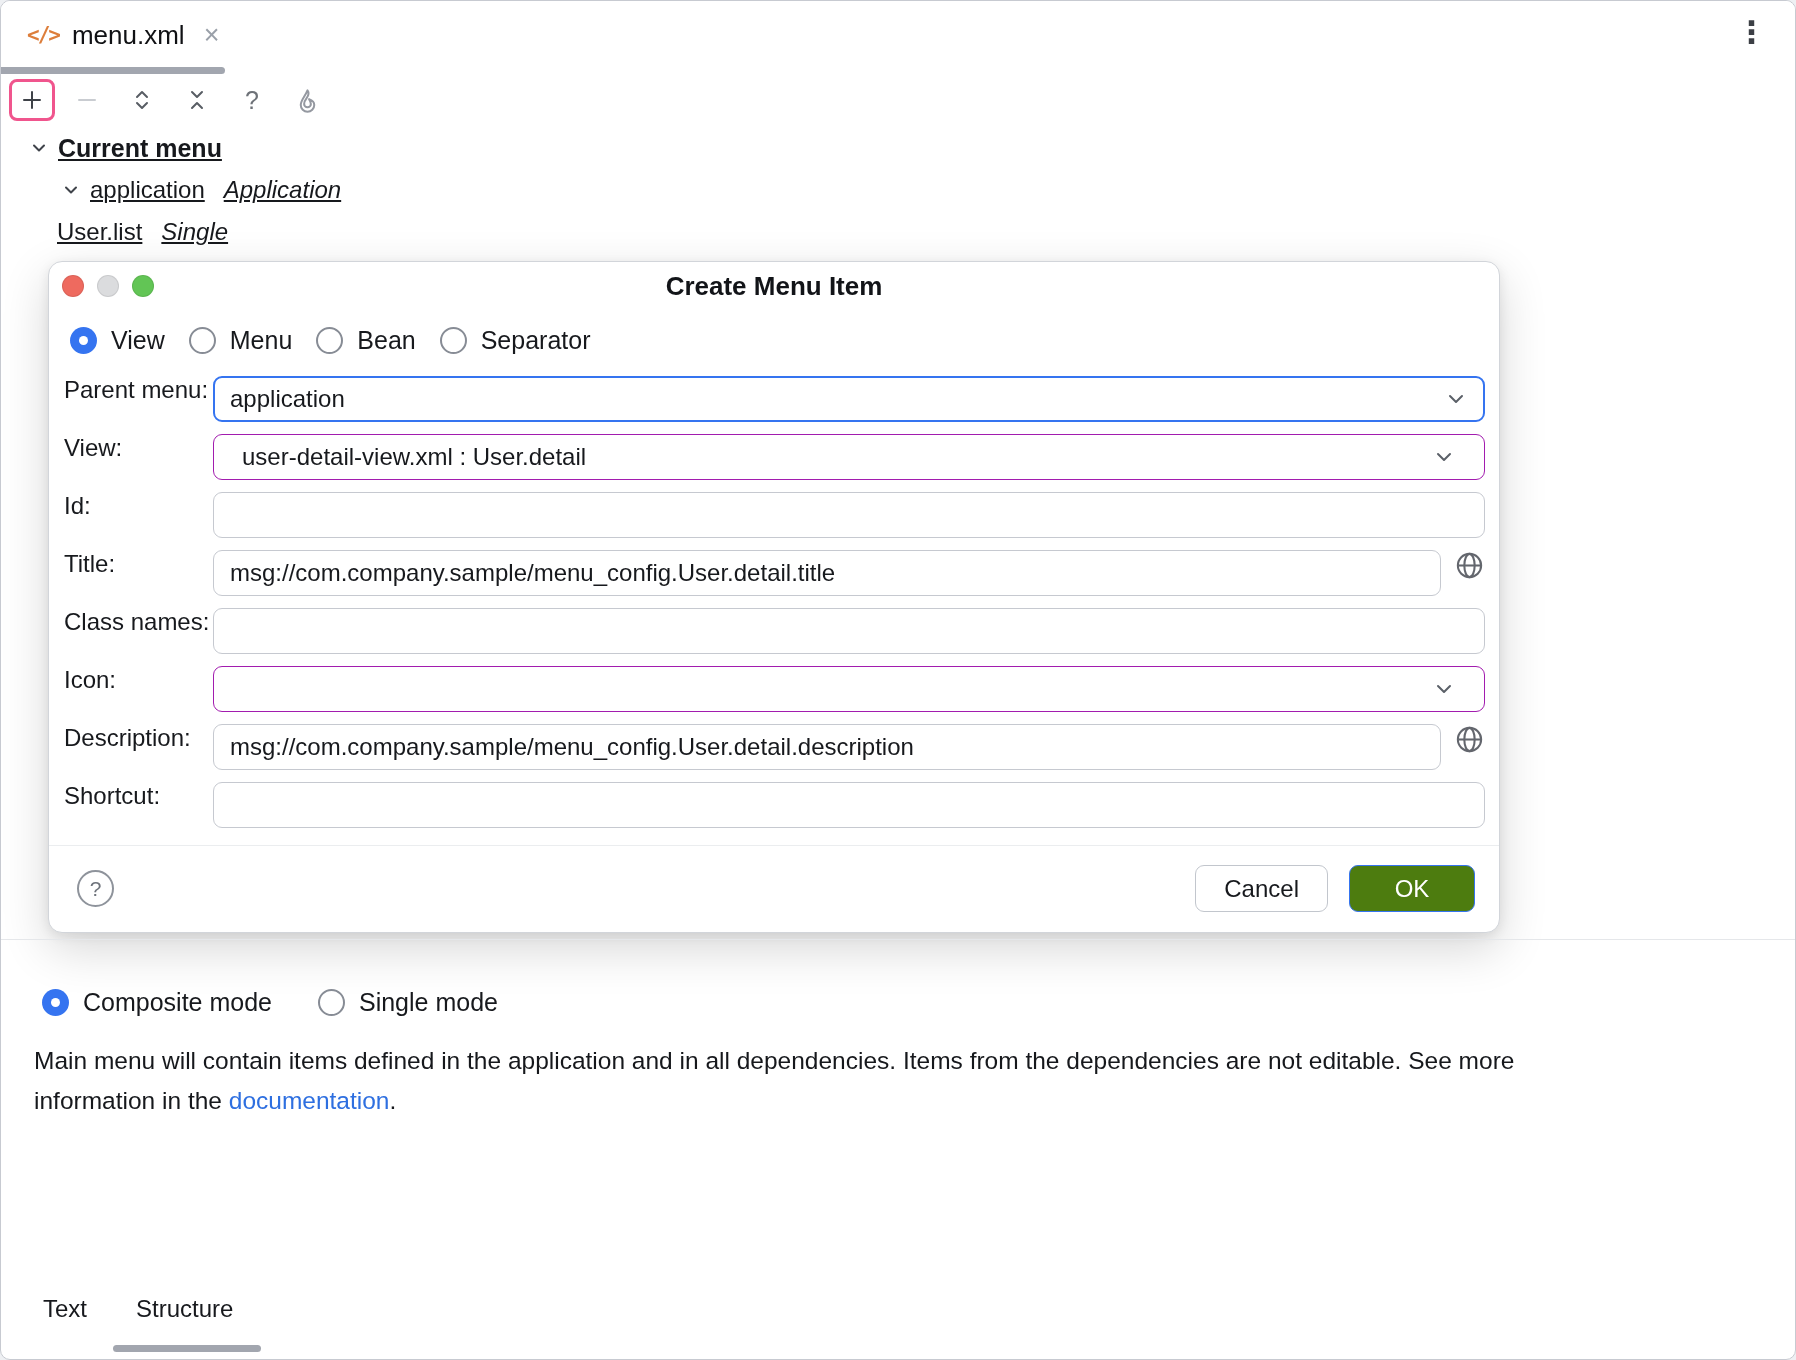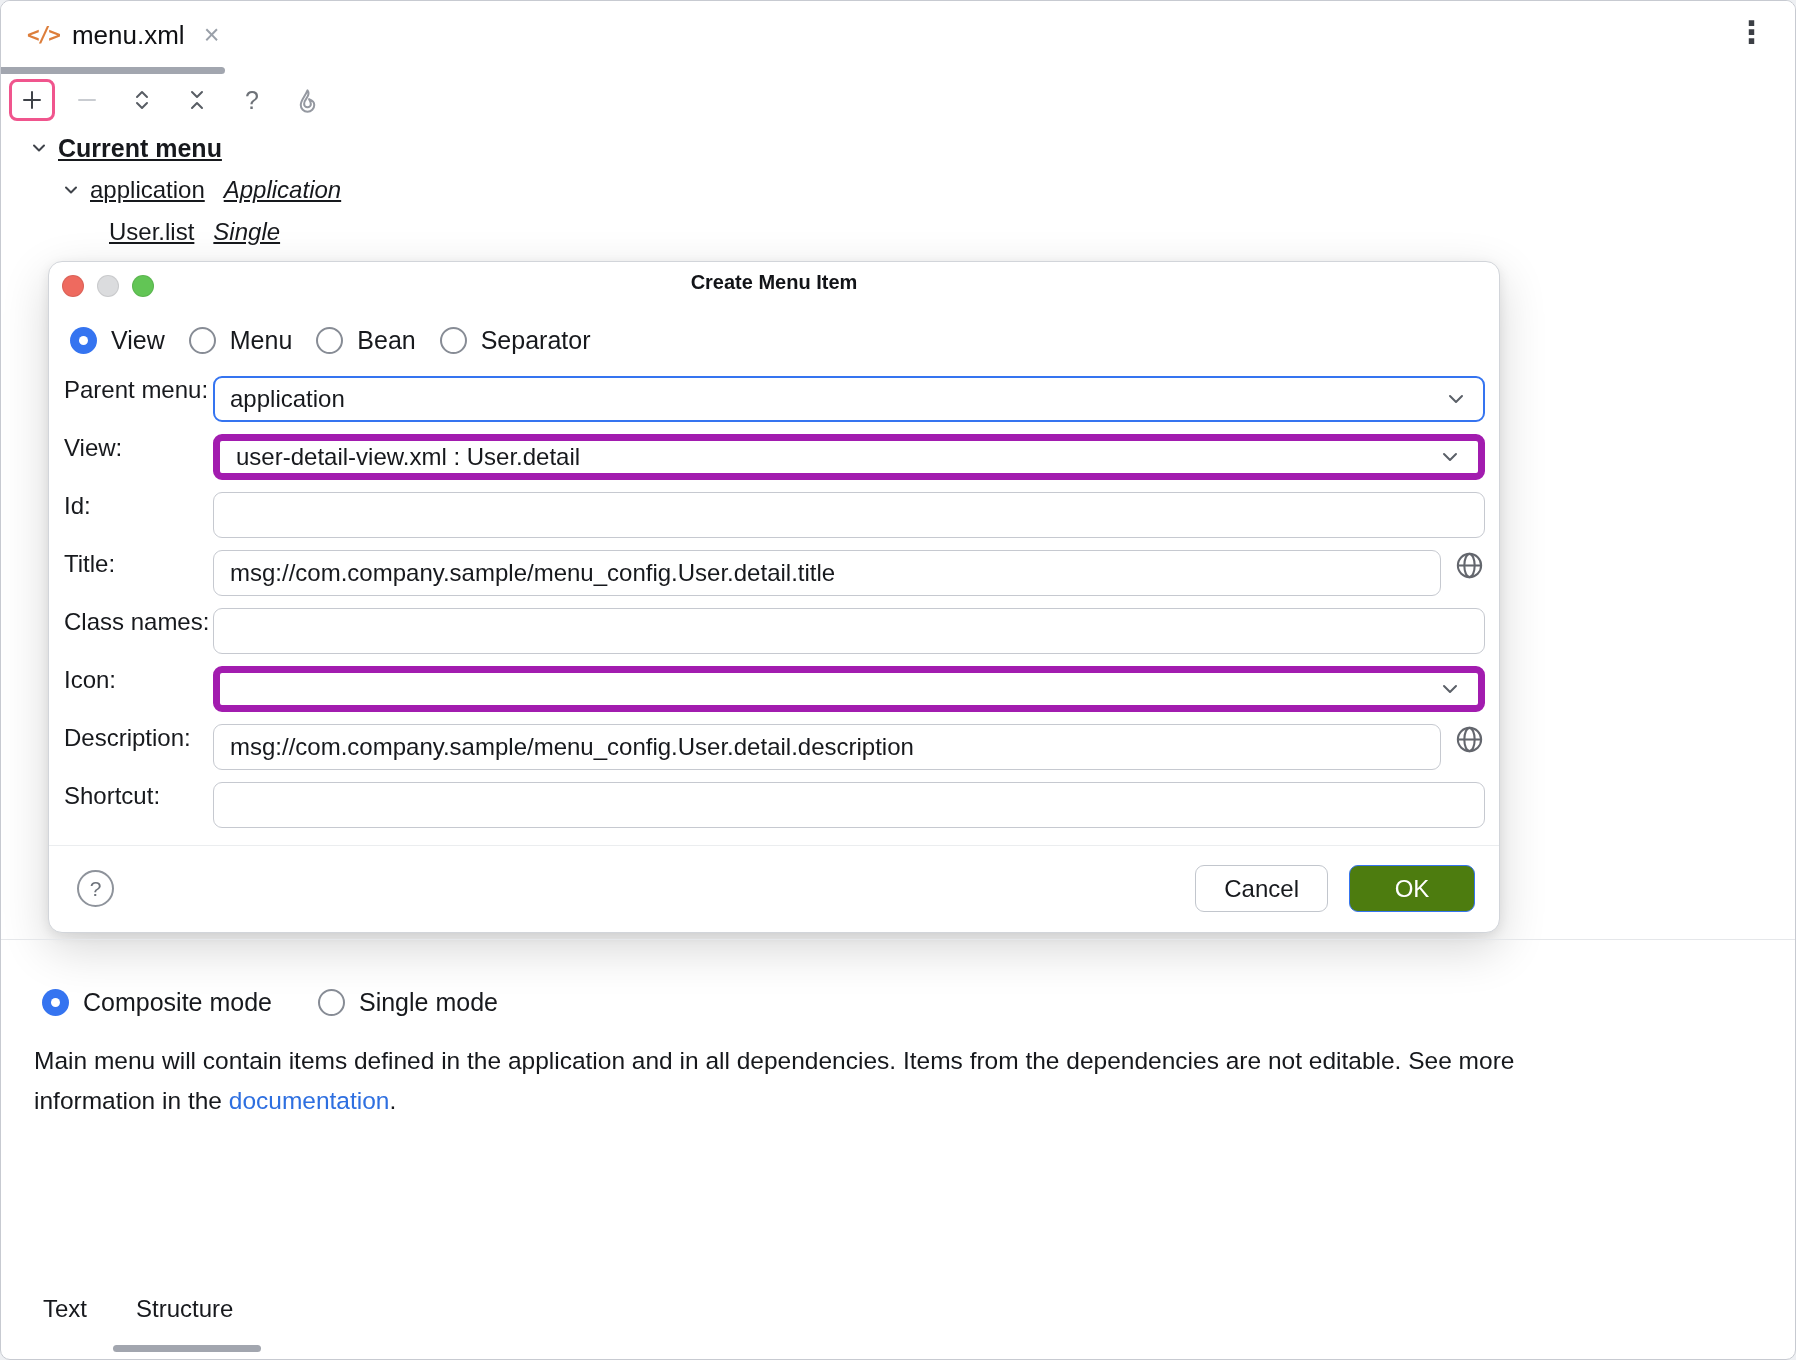--- a/index.html
+++ b/index.html
@@ -20,43 +20,43 @@
   .toolbar{position:absolute;top:78px;left:8px;display:flex;align-items:center;gap:9px;}
   .tool{width:46px;height:42px;display:flex;align-items:center;justify-content:center;border-radius:8px;box-sizing:border-box;cursor:pointer;}
   .tool.add{border:3px solid #f0558d;}
   .qmark{font-size:25px;color:#6e7278;}
   
   .tree{position:absolute;top:126px;left:0;width:900px;}
   .tree-row{height:42px;display:flex;align-items:center;gap:9px;font-size:24px;cursor:pointer;text-decoration:underline;}
   .tr-root{padding-left:28px;}
   .tr-root .tlabel{font-weight:700;font-size:25px;}
   .tr-l1{padding-left:60px;}
-  .tr-l2{padding-left:108px;}
+  .tr-l2{padding-left:56px;}
   .it{font-style:italic;margin-left:10px;}
   
   .dialog{position:absolute;left:47px;top:260px;width:1450px;height:670px;background:#fff;
     border:1px solid #d2d5da;border-radius:14px;
     box-shadow:0 16px 48px rgba(0,0,0,.16),0 3px 12px rgba(0,0,0,.08);}
   .traffic{position:absolute;left:13px;top:13px;display:flex;gap:13px;}
   .light{width:22px;height:22px;border-radius:50%;box-sizing:border-box;border:1px solid rgba(0,0,0,.08);cursor:pointer;}
   .l-red{background:#ee6a5f;}
   .l-mid{background:#dbdcde;}
   .l-green{background:#62c555;}
-  .dlg-title{position:absolute;top:9px;left:0;right:0;text-align:center;font-weight:700;font-size:20px;color:#121418;}
+  .dlg-title{position:absolute;top:9px;left:0;right:0;text-align:center;font-weight:700;font-size:26px;color:#121418;}
   .type-row{position:absolute;top:64px;left:21px;display:flex;align-items:center;gap:24px;}
   .opt{display:flex;align-items:center;gap:14px;font-size:25px;cursor:pointer;}
   .radio{width:27px;height:27px;border-radius:50%;box-sizing:border-box;flex:none;}
   .radio.on{background:#3574f0;position:relative;}
   .radio.on::after{content:"";position:absolute;left:9px;top:9px;width:9px;height:9px;border-radius:50%;background:#fff;}
   .radio.off{border:2px solid #878c95;background:#fff;}
   .form{position:absolute;top:114px;left:15px;right:14px;}
   .frow{display:flex;align-items:flex-start;height:46px;margin-bottom:12px;}
   .flabel{width:149px;flex:none;font-size:24px;}
-  .field{flex:1;height:46px;box-sizing:border-box;border:7px solid #a21caf;border-radius:9px;background:#fff;
-    display:flex;align-items:center;padding:0 16px;font-size:24px;cursor:pointer;}
+  .field{flex:1;height:46px;box-sizing:border-box;border:1px solid #a21caf;border-radius:9px;background:#fff;
+    display:flex;align-items:center;padding:0 28px;font-size:24px;cursor:pointer;}
   .field.focused{border:2px solid #3574f0;padding:0 15px;}
   .field-input{flex:1;height:46px;box-sizing:border-box;border:1px solid #c6c9d0;border-radius:9px;background:#fff;
     padding:0 16px;font-size:24px;font-family:inherit;color:#17191d;outline:none;}
   .chev{margin-left:auto;flex:none;}
   .globe{flex:none;margin-left:13px;cursor:pointer;}
   .dlg-footer{position:absolute;left:0;right:0;bottom:0;height:86px;border-top:1px solid #ebedef;border-radius:0 0 14px 14px;}
   .help-circle{position:absolute;left:28px;top:24px;width:37px;height:37px;border:2px solid #8e939b;border-radius:50%;
     display:flex;align-items:center;justify-content:center;font-size:21px;color:#6e737b;box-sizing:border-box;cursor:pointer;}
   .btns{position:absolute;right:24px;top:19px;display:flex;gap:21px;}
   .btn{height:47px;min-width:126px;padding:0 28px;border-radius:9px;font-size:24px;display:flex;align-items:center;

